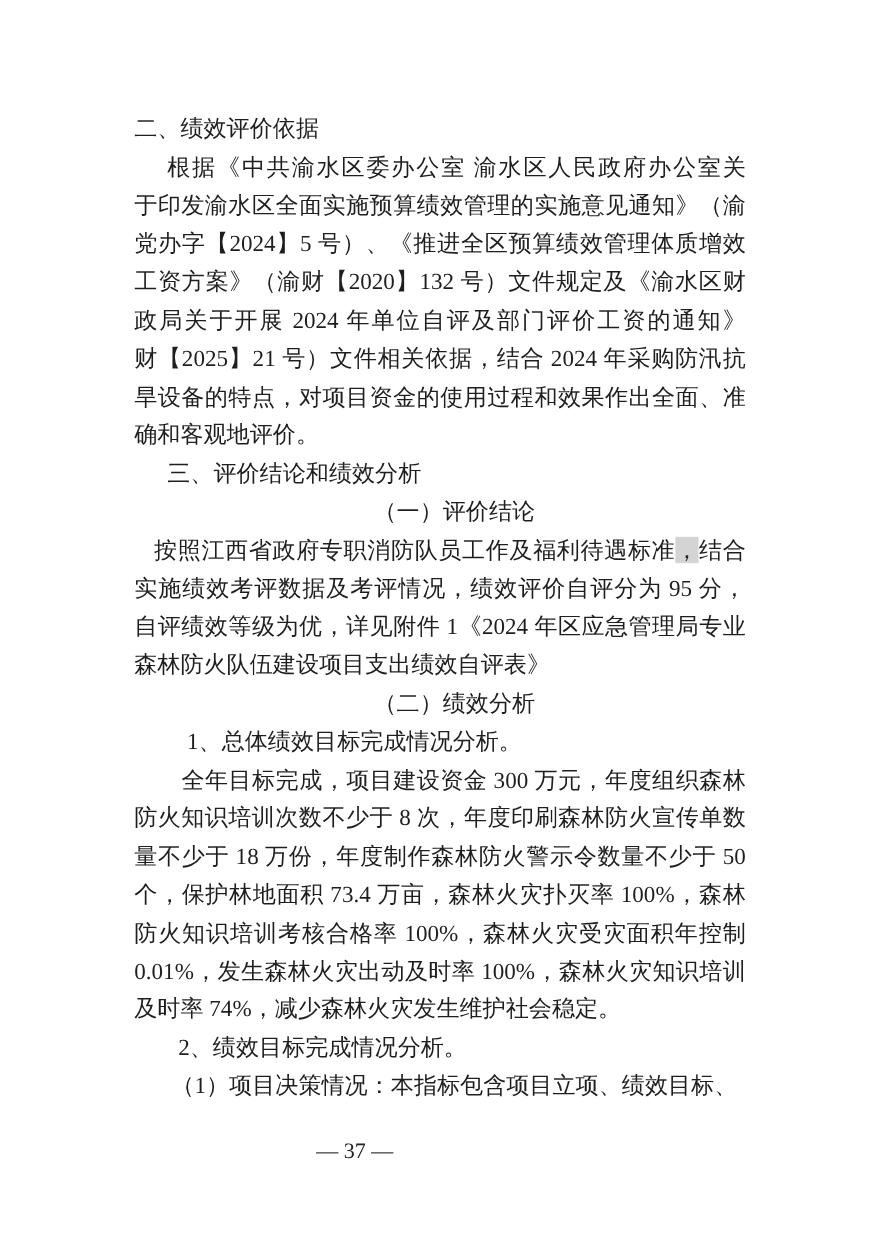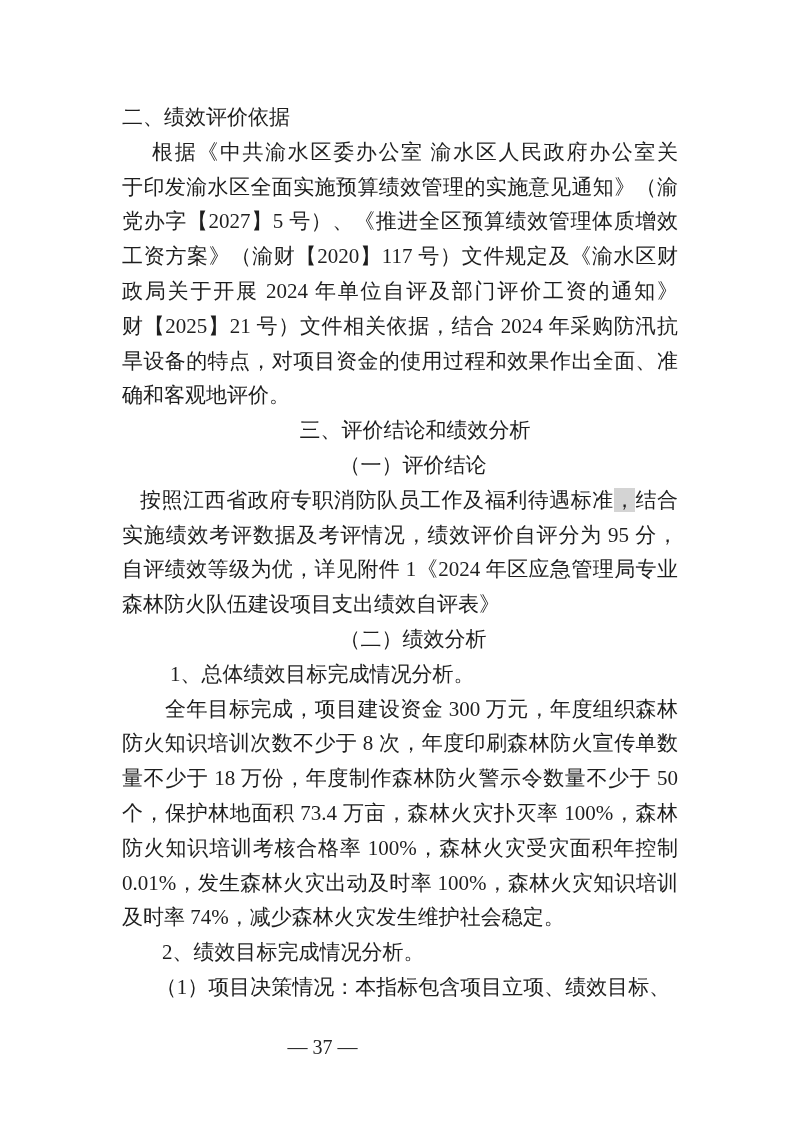--- a/index.html
+++ b/index.html
@@ -34,21 +34,21 @@
     overflow: hidden;
     text-align: left;
   }
   .fill {
     text-align: justify;
     text-align-last: justify;
   }
   
   .iA { padding-left: 18px; }  
   .iB { padding-left: 26px; text-align: center; }  
-  .iC { padding-left: 30px; text-align: center; }  
+  .iC { padding-left: 30px; }  
   .iD { padding-left: 40px; }  
   .iE { padding-left: 43px; }  
   .iF { padding-left: 48px; }  
   .hl {
     background: #d4d4d4;      
   }
   .pagenum {
     position: absolute;
     left: 0;
     top: 1036px;
@@ -59,22 +59,22 @@
   }
 </style>
 </head>
 <body>
 
 <div class="page">
   <div class="textcol">
     <div class="ln">二、绩效评价依据</div>
     <div class="ln iC fill">根据《中共渝水区委办公室 渝水区人民政府办公室关</div>
     <div class="ln fill">于印发渝水区全面实施预算绩效管理的实施意见通知》（渝</div>
-    <div class="ln fill">党办字【2027】5 号）、《推进全区预算绩效管理体质增效</div>
-    <div class="ln fill">工资方案》（渝财【2020】117 号）文件规定及《渝水区财</div>
+    <div class="ln fill">党办字【2024】5 号）、《推进全区预算绩效管理体质增效</div>
+    <div class="ln fill">工资方案》（渝财【2020】132 号）文件规定及《渝水区财</div>
     <div class="ln fill">政局关于开展 2024 年单位自评及部门评价工资的通知》（渝</div>
     <div class="ln fill">财【2025】21 号）文件相关依据，结合 2024 年采购防汛抗</div>
     <div class="ln fill">旱设备的特点，对项目资金的使用过程和效果作出全面、准</div>
     <div class="ln">确和客观地评价。</div>
     <div class="ln iC">三、评价结论和绩效分析</div>
     <div class="ln iB">（一）评价结论</div>
     <div class="ln iA fill"><span>按照江西省政府专职消防队员工作及福利待遇标准</span><span class="hl">，</span><span>结合</span></div>
     <div class="ln fill">实施绩效考评数据及考评情况，绩效评价自评分为 95 分，</div>
     <div class="ln fill">自评绩效等级为优，详见附件 1《2024 年区应急管理局专业</div>
     <div class="ln">森林防火队伍建设项目支出绩效自评表》</div>

